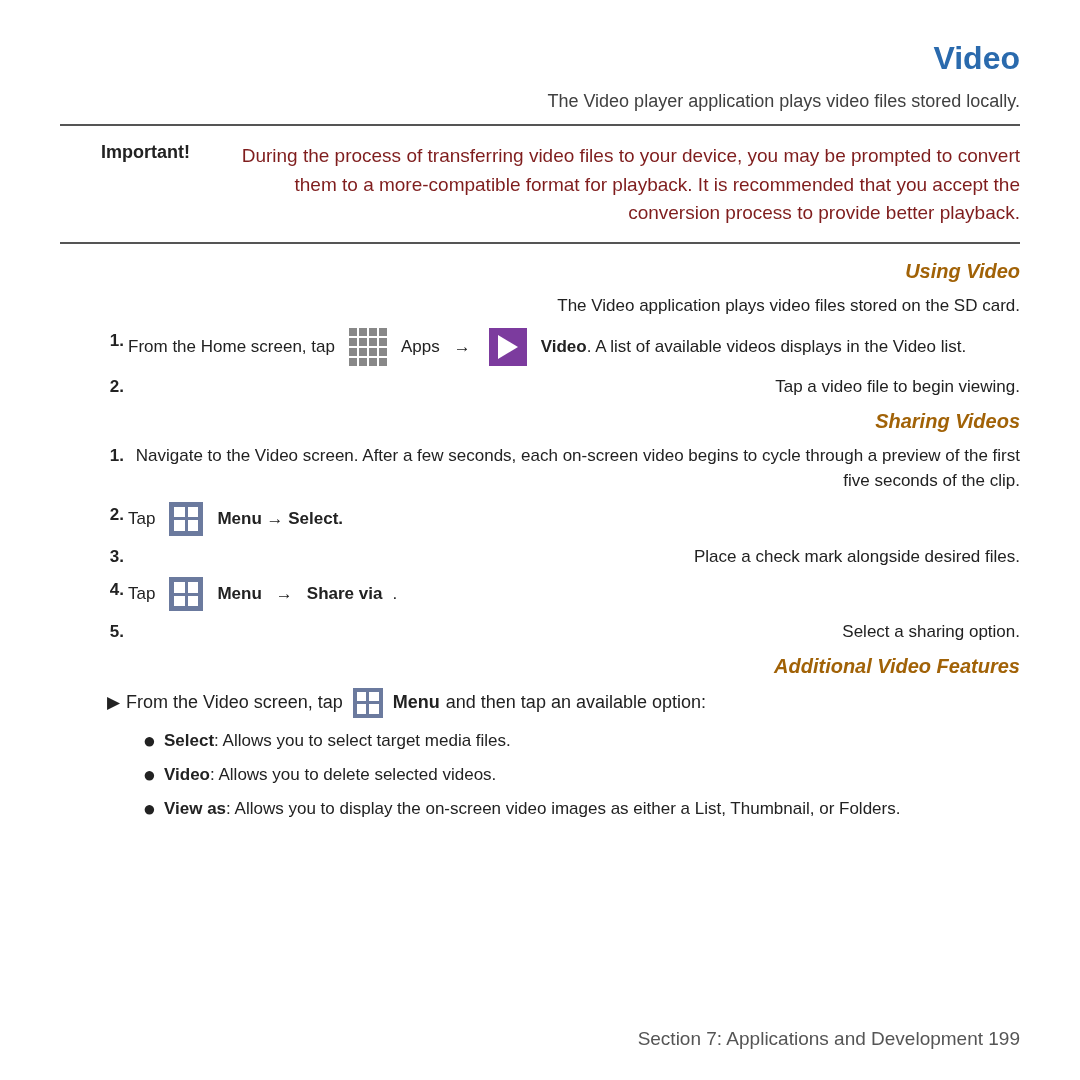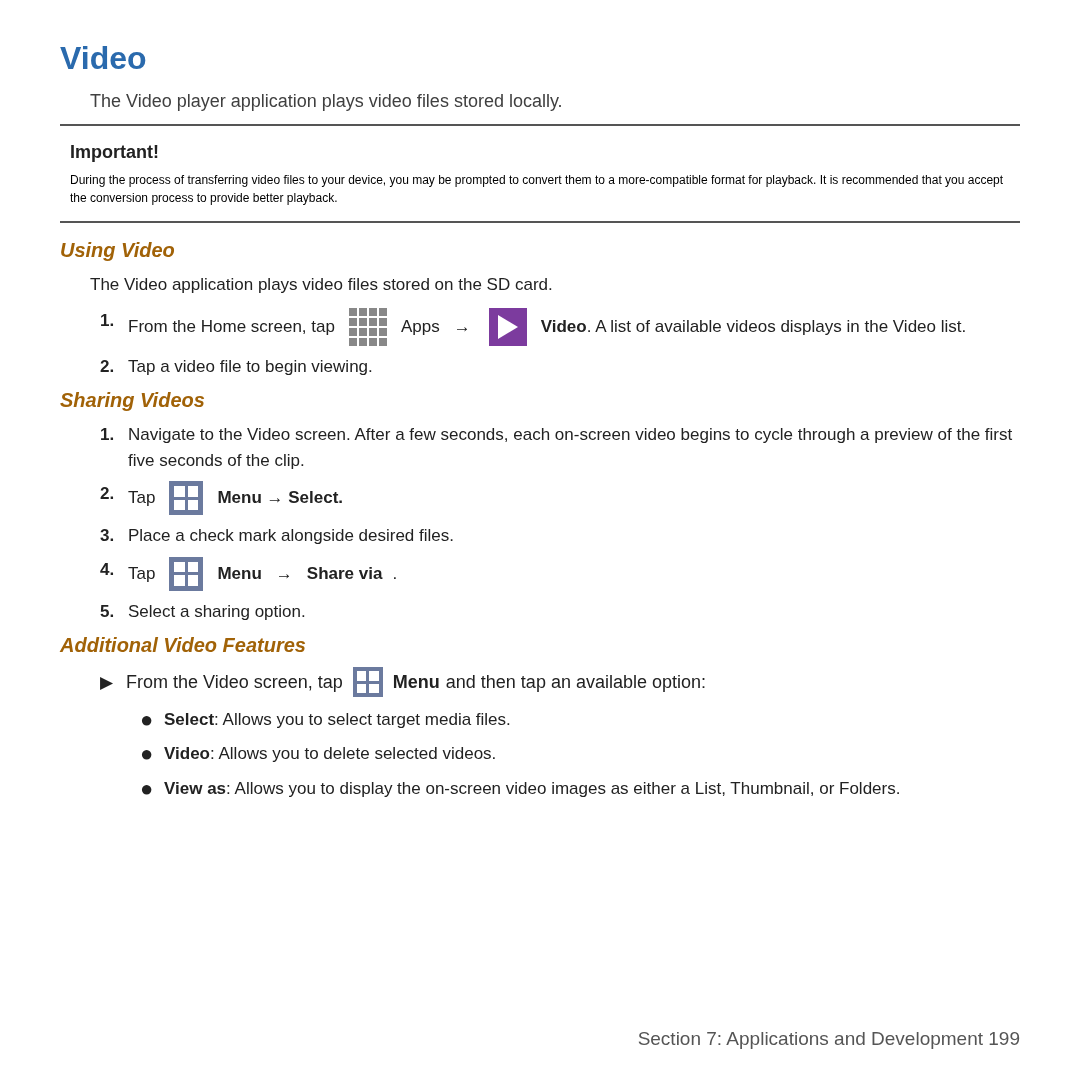--- a/index.html
+++ b/index.html
@@ -13,20 +13,21 @@
       color: #222;
       overflow: hidden;
       position: relative;
     }
 
     .page {
       width: 1080px;
       height: 1080px;
       padding: 40px 60px 40px 60px;
       position: relative;
+      text-align: right;
     }
 
     
     .page-title {
       font-family: Arial Black, Arial, sans-serif;
       font-size: 32px;
       font-weight: 900;
       color: #2a6aad;
       margin-bottom: 14px;
     }
@@ -40,37 +41,37 @@
 
     hr.divider {
       border: none;
       border-top: 2px solid #555;
       margin-bottom: 16px;
     }
 
     
     .important-box {
       display: flex;
-      flex-direction: column;
+      flex-direction: row;
       gap: 8px;
       margin-bottom: 14px;
       padding-left: 10px;
     }
 
     .important-label {
       font-weight: 900;
       font-size: 18px;
       white-space: nowrap;
       min-width: 120px;
     }
 
     .important-text {
-      font-size: 12px;
+      font-size: 19px;
       line-height: 1.5;
-      color: #000000;
+      color: #7f1d1d;
     }
 
     
     .section-heading {
       font-size: 20px;
       font-weight: 900;
       font-style: italic;
       color: #a16207;
       margin-bottom: 10px;
       margin-top: 6px;

